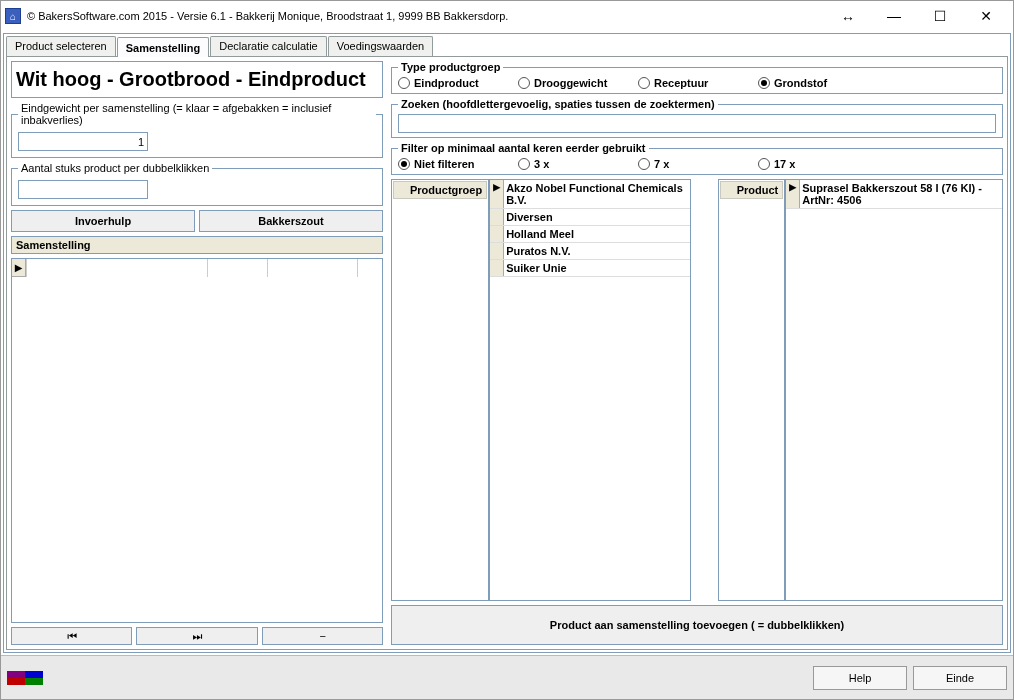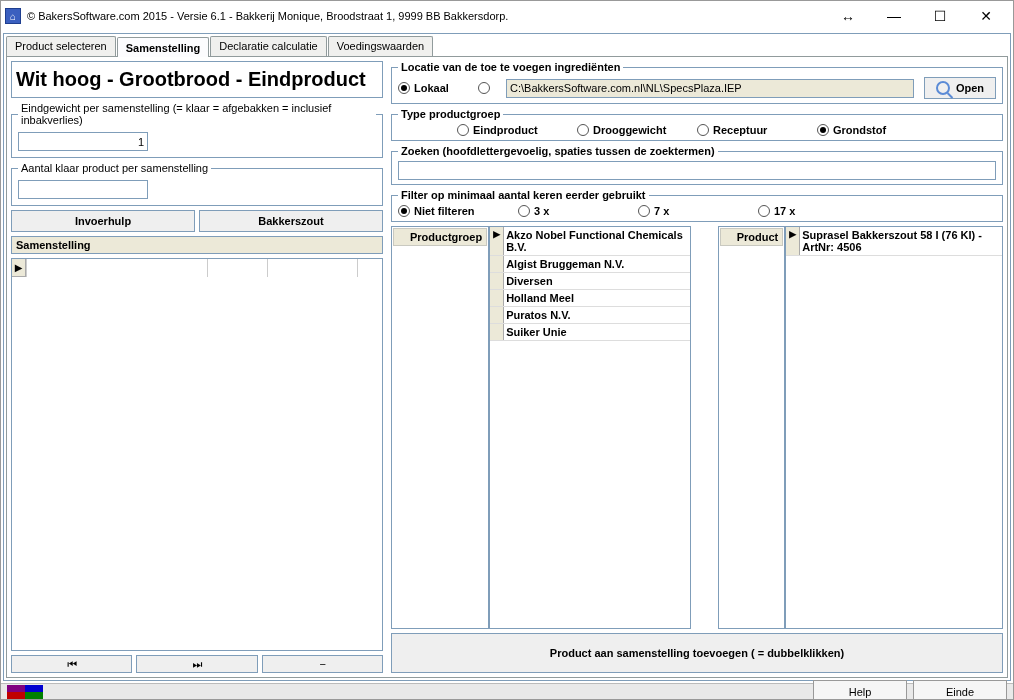--- a/index.html
+++ b/index.html
@@ -37,21 +37,21 @@
   .twocol { display:flex; gap:6px; flex:1; min-height:0;}
   .listbox { flex:1; display:flex; border:0;}
   .list-head { font-weight:bold; border:1px solid #7f9db9; padding:0; background:#fff; position:relative;}
   .list-head-inner { background:#ece9d8; padding:2px 4px 2px 16px; border:1px solid #c9c9c0; margin:1px;}
   .list-body { border:1px solid #7f9db9; flex:1; background:#fff; overflow:hidden; position:relative;}
   .list-body-inner { position:absolute; inset:0; overflow-y:scroll;}
   .list-row { border-bottom:1px solid #ddd; padding:2px 3px 2px 16px; font-weight:bold; position:relative;}
   .list-row .mark { position:absolute; left:0; top:0; width:14px; height:100%; background:#ece9d8; border-right:1px solid #aaa;}
   .list-row.sel .mark::after { content:"▶"; font-size:9px; position:absolute; left:3px; top:2px;}
   .addbar { height:40px; border:1px solid #7f9db9; background:#efefef; display:flex; align-items:center; justify-content:center; font-weight:bold;}
-  .footer { height:16px; background:#e9e9e9; border-top:1px solid #bbb; display:flex; align-items:center; padding:0 6px; gap:6px;}
+  .footer { height:44px; background:#e9e9e9; border-top:1px solid #bbb; display:flex; align-items:center; padding:0 6px; gap:6px;}
   .colorsq { display:flex; }
   .colorsq div { width:18px; height:14px; }
   .spacer { flex:1; }
   .ftbtn { width:94px; height:24px; border:1px solid #999; background:#f6f6f6; display:flex; align-items:center; justify-content:center;}
   ::-webkit-scrollbar { width:16px; }
   ::-webkit-scrollbar-track { background:#e8e8e8; }
   ::-webkit-scrollbar-thumb { background:#c7c7c7; border:1px solid #aaa;}
 </style>
 </head>
 <body>
@@ -79,21 +79,21 @@
 
     <div class="left">
       <div class="fs-title">Wit hoog - Grootbrood - Eindproduct</div>
 
       <fieldset>
         <legend style="font-weight:normal;">Eindgewicht per samenstelling (= klaar = afgebakken = inclusief inbakverlies)</legend>
         <input class="inp" style="width: 130px; text-align: right;" value="1">
       </fieldset>
 
       <fieldset>
-        <legend style="font-weight:normal;">Aantal klaar product per samenstelling</legend>
+        <legend style="font-weight:normal;">Aantal stuks product per dubbelklikken</legend>
         <input class="inp" style="width: 130px;" value="">
       </fieldset>
 
       <div class="btnrow">
         <div class="btn">Invoerhulp</div>
         <div class="btn">Bakkerszout</div>
       </div>
 
       <div class="samgrid-head">Samenstelling</div>
       <div class="samgrid-body" style="flex:1;">
@@ -105,41 +105,24 @@
       </div>
 
       <div class="navrow">
         <div class="navbtn">⏮</div>
         <div class="navbtn">⏭</div>
         <div class="navbtn">−</div>
       </div>
     </div>
 
     <div class="right">
-      <fieldset style="padding:4px 6px;">
-        <legend>Locatie van de toe te voegen ingrediënten</legend>
-        <div style="display:flex; align-items:center; gap:10px;">
-          <span class="radio-item" style="min-width:70px;">
-              <span class="radio-dot sel"></span>
-              <span>Lokaal</span>
-            </span>
-          <span class="radio-item" style="min-width:18px;">
-              <span class="radio-dot"></span>
-            </span>
-          <input class="inp" style="flex: 1 1 0%; background: rgb(236, 233, 216);" readonly="" value="C:\BakkersSoftware.com.nl\NL\SpecsPlaza.IEP">
-          <div class="openbtn">
-            <span class="magnify"></span>
-            <span>Open</span>
-          </div>
-        </div>
-      </fieldset>
 
       <fieldset style="padding:4px 6px;">
         <legend>Type productgroep</legend>
-        <div style="display:flex; justify-content:center;">
+        <div style="display:flex; justify-content:flex-start;">
           <span class="radio-item">
               <span class="radio-dot"></span>
               <span>Eindproduct</span>
             </span>
           <span class="radio-item">
               <span class="radio-dot"></span>
               <span>Drooggewicht</span>
             </span>
           <span class="radio-item">
               <span class="radio-dot"></span>
@@ -180,21 +163,20 @@
       </fieldset>
 
       <div class="twocol">
         <div class="listbox" style="flex:1.05;">
           <div class="list-head">
               <div class="list-head-inner">Productgroep</div>
             </div>
           <div class="list-body">
             <div class="list-body-inner" id="pg-list">
                 <div class="list-row sel"><span class="mark"></span>Akzo Nobel Functional Chemicals B.V.</div>
-                <div class="list-row"><span class="mark"></span>Algist Bruggeman N.V.</div>
                 <div class="list-row"><span class="mark"></span>Diversen</div>
                 <div class="list-row"><span class="mark"></span>Holland Meel</div>
                 <div class="list-row"><span class="mark"></span>Puratos N.V.</div>
                 <div class="list-row"><span class="mark"></span>Suiker Unie</div>
               </div>
           </div>
         </div>
         <div class="listbox" style="flex:1;padding-left:21px;">
           <div class="list-head">
               <div class="list-head-inner">Product</div>

